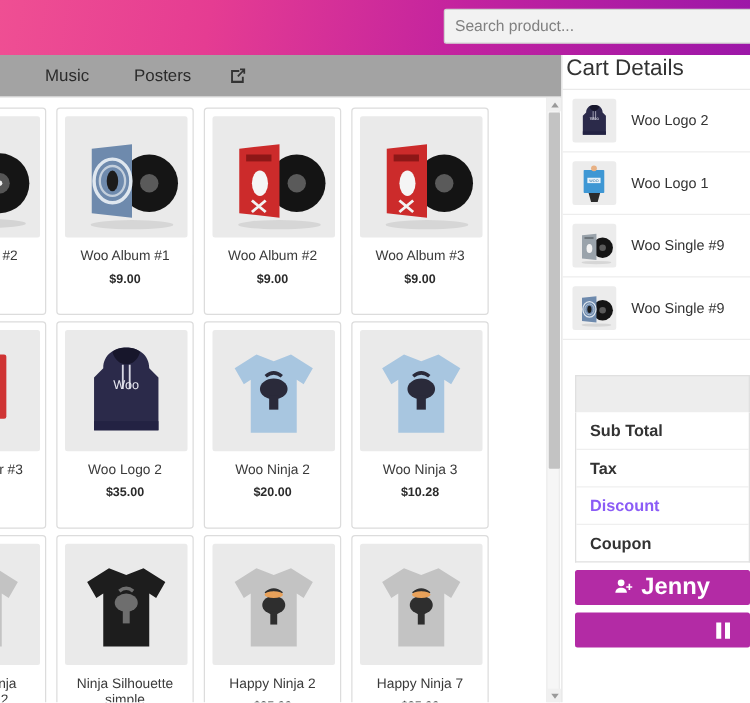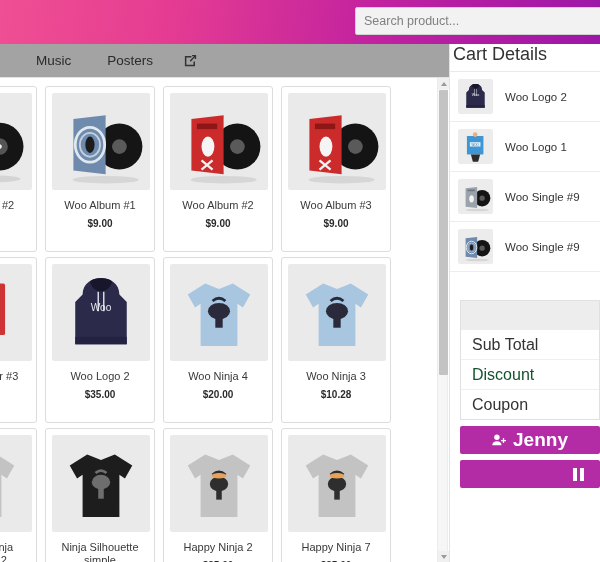--- a/index.html
+++ b/index.html
@@ -253,27 +253,27 @@
     border-top: none;
     background: #fff;
     box-sizing: border-box;
   }
   .total-row {
     height: 29px;
     display: flex;
     align-items: center;
     padding-left: 11px;
     border-top: 1px solid #efefef;
-    font-size: 16px;
-    font-weight: normal;
+    font-size: 13px;
+    font-weight: bold;
     color: #333;
     white-space: nowrap;
   }
   .total-row:first-child { border-top: none; }
-  .total-row.accent { color: #14532d; }
+  .total-row.accent { color: #8b5cf6; }
 
   .btn {
     margin-left: 11px;
     margin-top: 6px;
     height: 28px;
     background: #b32ba5;
     color: #fff;
     display: flex;
     align-items: center;
     justify-content: center;
@@ -412,21 +412,21 @@
         </div>
         <div class="card">
           <div class="card-img">
             <svg width="92" height="92" viewBox="0 0 100 100">
         <path d="M35 18 L50 24 L65 18 L84 30 L76 44 L70 40 L70 86 L30 86 L30 40 L24 44 L16 30 Z" fill="#a8c6e0"></path>
         <ellipse cx="50" cy="48" rx="12" ry="9" fill="#2a2a3a"></ellipse>
         <rect x="46" y="54" width="8" height="12" fill="#2a2a3a"></rect>
         <path d="M43 37 q7 -6 14 0" stroke="#2a2a3a" stroke-width="3" fill="none"></path>
       </svg>
           </div>
-          <div class="card-title">Woo Ninja 4</div>
+          <div class="card-title">Woo Ninja 2</div>
           <div class="card-price">$20.00</div>
         </div>
         <div class="card">
           <div class="card-img">
             <svg width="92" height="92" viewBox="0 0 100 100">
         <path d="M35 18 L50 24 L65 18 L84 30 L76 44 L70 40 L70 86 L30 86 L30 40 L24 44 L16 30 Z" fill="#a8c6e0"></path>
         <ellipse cx="50" cy="48" rx="12" ry="9" fill="#2a2a3a"></ellipse>
         <rect x="46" y="54" width="8" height="12" fill="#2a2a3a"></rect>
         <path d="M43 37 q7 -6 14 0" stroke="#2a2a3a" stroke-width="3" fill="none"></path>
       </svg>
@@ -554,20 +554,23 @@
   </div>
 
   <div class="totals-wrap">
     <div class="totals-head">
       
     </div>
     <div class="totals-body" id="totals-body">
         <div class="total-row">
           <span>Sub Total</span>
         </div>
+        <div class="total-row">
+          <span>Tax</span>
+        </div>
         <div class="total-row accent">
           <span>Discount</span>
         </div>
         <div class="total-row">
           <span>Coupon</span>
         </div>
       </div>
 
     <div class="btn">
       <span>

